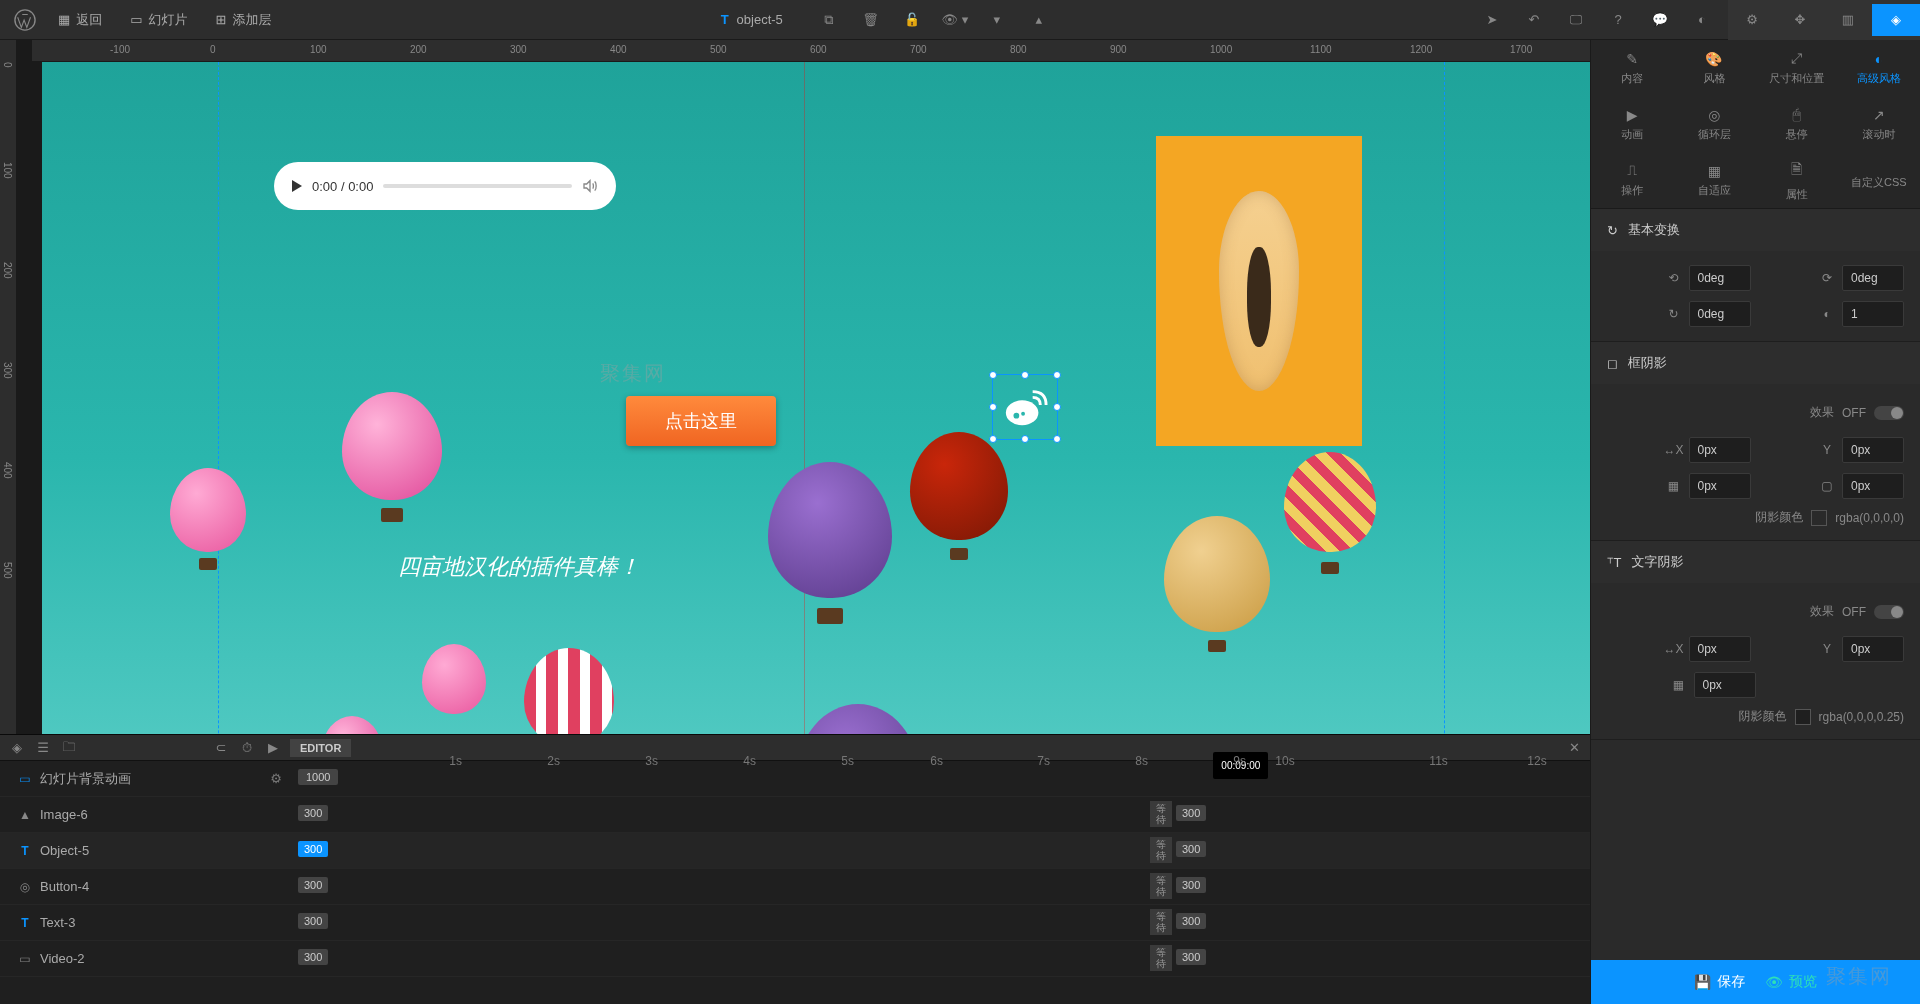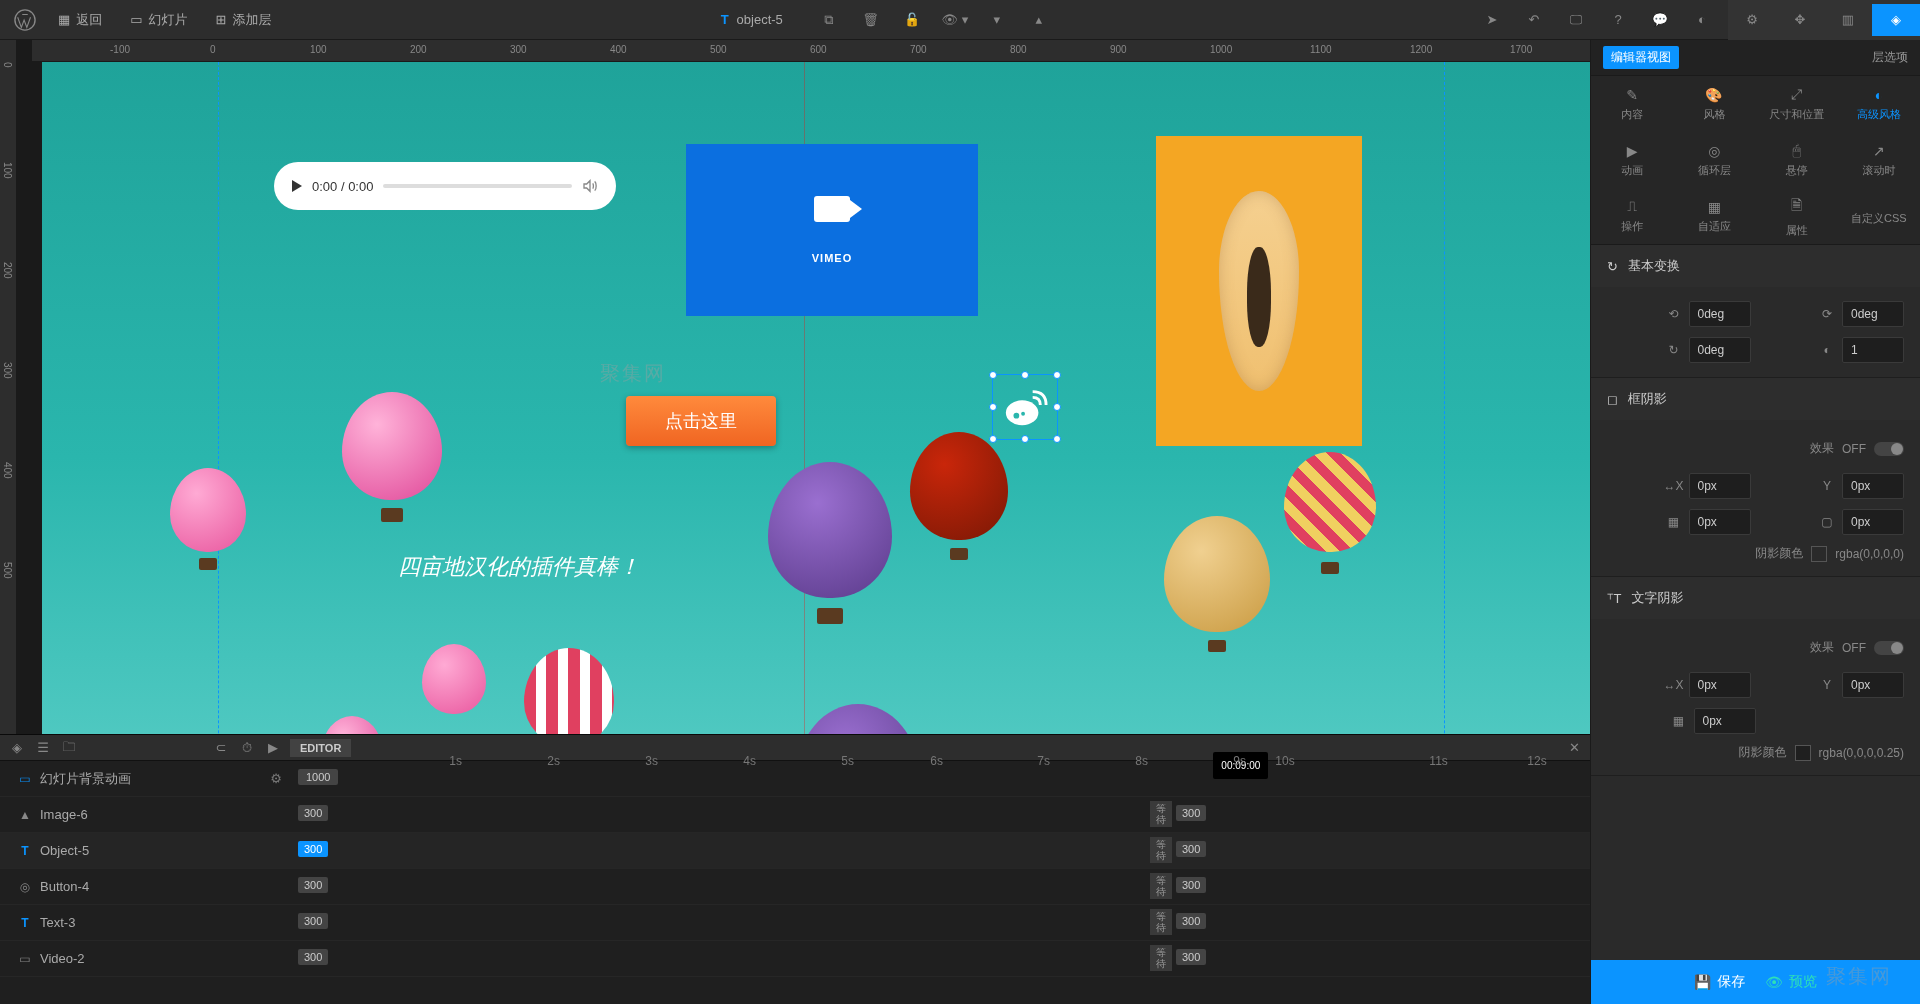--- a/index.html
+++ b/index.html
@@ -275,24 +275,20 @@
 
           <div class="audio-player">
             <div class="play"></div>
             <span class="time">0:00 / 0:00</span>
             <div class="bar"></div>
             <svg class="vol" viewBox="0 0 24 24">
                 <path d="M3 9v6h4l5 5V4L7 9H3z M16 8c1.5 1 1.5 7 0 8 M19 5c3 2 3 12 0 14" fill="none" stroke="#888" stroke-width="2"></path>
               </svg>
           </div>
 
-          <div class="vimeo-block">
-            <div class="cam"></div>
-            <div class="lbl">VIMEO</div>
-          </div>
 
           <div class="papaya-img">
             <div class="papaya"></div>
           </div>
 
           <div class="click-btn">
             <span>点击这里</span>
           </div>
 
           <div class="social-icon">
@@ -427,24 +423,20 @@
               <span class="wait-chip" style="left:860px">等
 待</span>
               <span class="dur-chip" style="left:886px">300</span>
             </div>
           </div>
         </div>
     </div>
   </div>
 
   <div class="right-panel">
-    <div class="panel-tabs">
-      <span class="tab-active">编辑器视图</span>
-      <span class="tab-right">层选项</span>
-    </div>
     <div class="prop-grid" id="prop-grid">
         <div class="prop-cell">
           <span class="ico">✎</span>
           <span>内容</span>
         </div>
         <div class="prop-cell">
           <span class="ico">🎨</span>
           <span>风格</span>
         </div>
         <div class="prop-cell">

